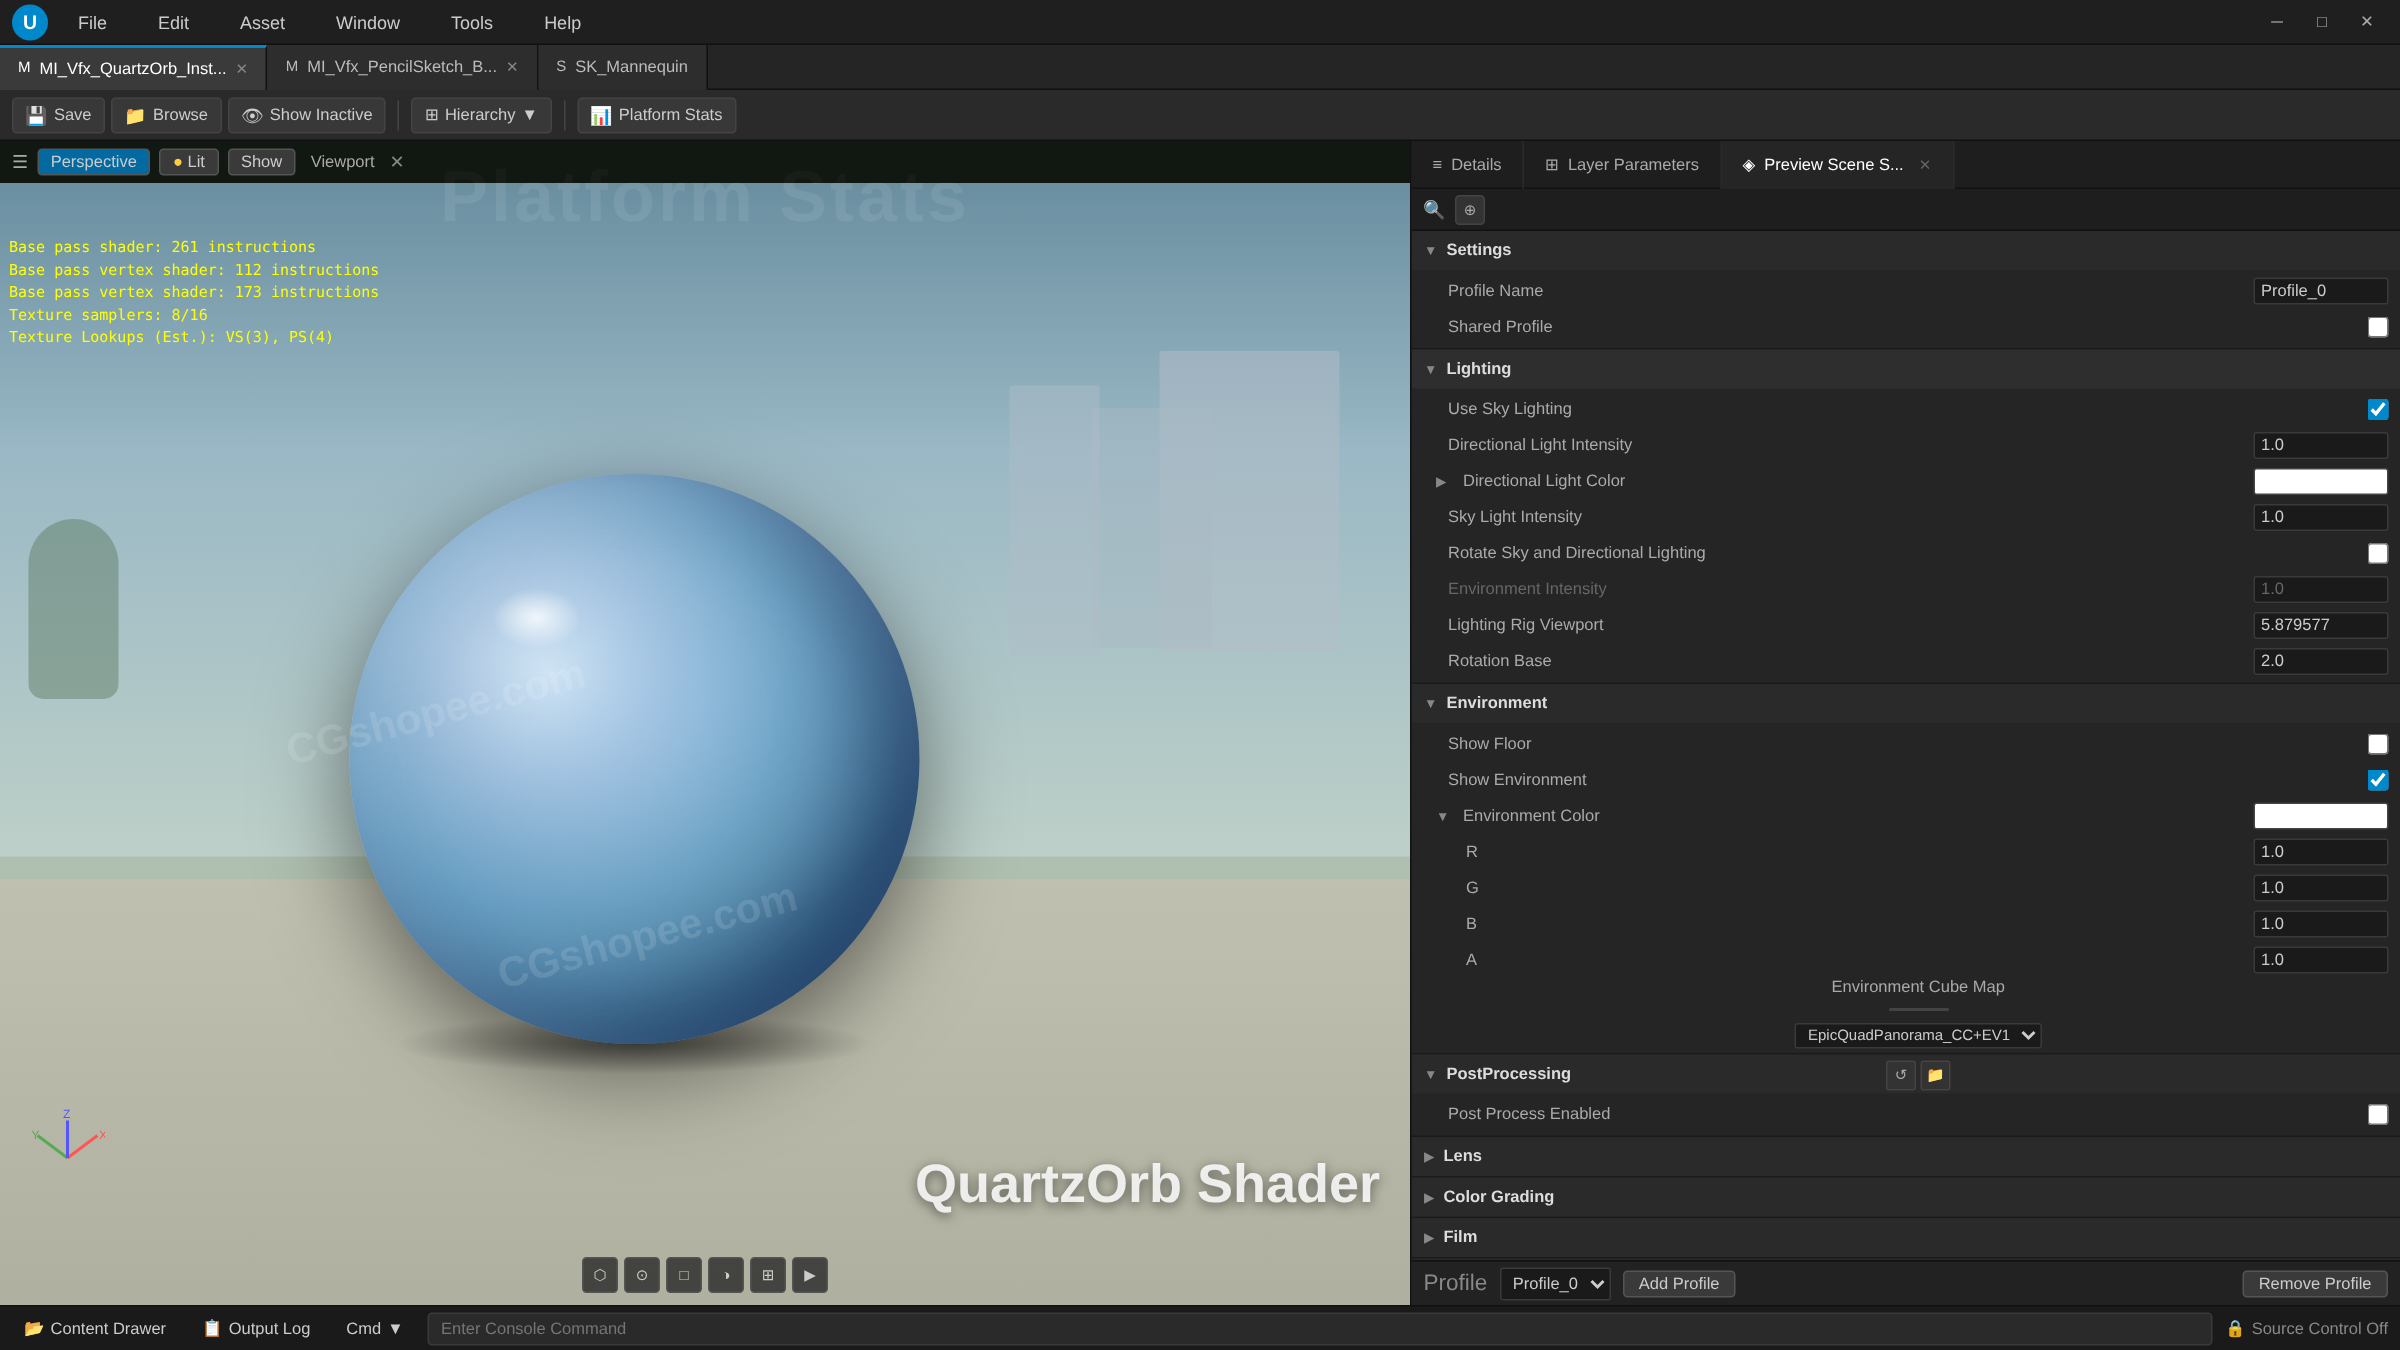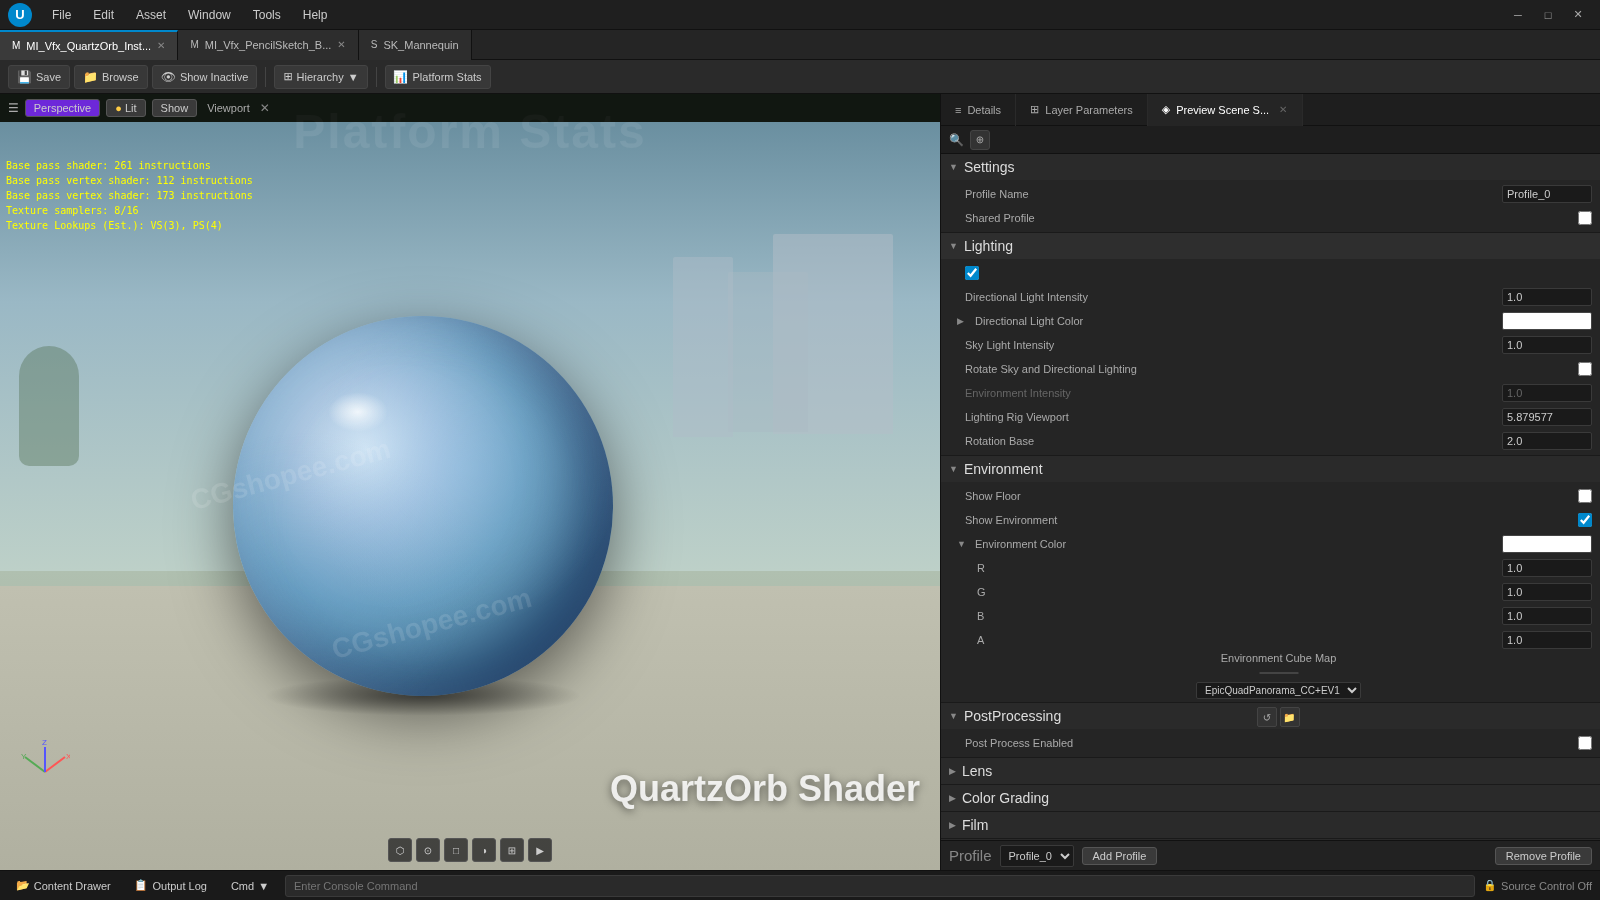--- a/index.html
+++ b/index.html
@@ -1,21 +1,21 @@
 <!DOCTYPE html>
 <html><head>
   <meta charset="utf-8">
   <style>
     * { margin: 0; padding: 0; box-sizing: border-box; }
     body { width: 1600px; height: 900px; overflow: hidden; background: #1a1a1a; font-family: 'Segoe UI', Arial, sans-serif; font-size: 12px; color: #ccc; }
 
     
     #titlebar { height: 30px; background: #1f1f1f; display: flex; align-items: center; padding: 0 8px; border-bottom: 1px solid #111; }
     #titlebar .logo { width: 24px; height: 24px; background: #0088cc; border-radius: 50%; display: flex; align-items: center; justify-content: center; color: white; font-weight: bold; font-size: 13px; margin-right: 10px; }
-    #titlebar .menu-items { display: flex; gap: 2px; flex: 1; }
+    #titlebar .menu-items { display: flex; gap: 14px; flex: 1; }
     #titlebar .menu-item { padding: 2px 10px; color: #ccc; cursor: pointer; border-radius: 3px; }
     #titlebar .window-controls { display: flex; gap: 2px; }
     #titlebar .win-btn { width: 28px; height: 20px; display: flex; align-items: center; justify-content: center; color: #aaa; cursor: pointer; border-radius: 3px; font-size: 11px; }
 
     
     #tabbar { height: 30px; background: #252525; display: flex; align-items: center; padding: 0 0; border-bottom: 1px solid #111; }
     .tab { display: flex; align-items: center; padding: 0 12px; height: 30px; background: #2d2d2d; border-right: 1px solid #111; color: #bbb; cursor: pointer; font-size: 11px; gap: 6px; }
     .tab.active { background: #3a3a3a; color: #fff; border-top: 2px solid #0088cc; }
     .tab .close-x { color: #888; font-size: 10px; cursor: pointer; }
     .tab .tab-icon { font-size: 10px; }
@@ -27,21 +27,21 @@
     .toolbar-separator { width: 1px; height: 20px; background: #444; margin: 0 4px; }
     .toolbar-dropdown { display: flex; align-items: center; gap: 4px; padding: 3px 8px; background: #383838; border: 1px solid #444; border-radius: 3px; color: #ccc; cursor: pointer; font-size: 11px; height: 24px; }
 
     
     #main { display: flex; height: calc(900px - 30px - 30px - 34px - 30px); }
 
     
     #viewport { flex: 1; position: relative; background: #2c3a2c; overflow: hidden; }
     #viewport-header { height: 28px; background: rgba(0,0,0,0.6); display: flex; align-items: center; padding: 0 8px; gap: 6px; position: absolute; top: 0; left: 0; right: 0; z-index: 10; }
     .vp-btn { padding: 2px 8px; background: #3a3a3a; border: 1px solid #555; border-radius: 3px; color: #ccc; cursor: pointer; font-size: 11px; }
-    .vp-btn.active { background: #6d28d9; }
+    .vp-btn.active { background: #0369a1; }
     #vp-close { margin-left: 4px; color: #888; cursor: pointer; }
 
     
     #vp-canvas { position: absolute; top: 28px; left: 0; right: 0; bottom: 0; }
     #vp-bg { width: 100%; height: 100%; background: linear-gradient(180deg, #7a9aaa 0%, #8aabb8 30%, #b0c0b0 60%, #a0a898 100%); position: relative; overflow: hidden; }
 
     
     #stats-overlay { position: absolute; top: 36px; left: 6px; color: #ffff00; font-size: 10px; line-height: 1.5; font-family: monospace; z-index: 5; }
 
     
@@ -82,21 +82,21 @@
 
     
     #properties { flex: 1; overflow-y: auto; }
     #properties::-webkit-scrollbar { width: 8px; }
     #properties::-webkit-scrollbar-track { background: #1e1e1e; }
     #properties::-webkit-scrollbar-thumb { background: #444; border-radius: 4px; }
 
     .section { border-bottom: 1px solid #1a1a1a; }
     .section-header { height: 26px; background: #2a2a2a; display: flex; align-items: center; padding: 0 8px; gap: 6px; cursor: pointer; }
     .section-chevron { color: #888; font-size: 9px; }
-    .section-title { color: #ddd; font-size: 14px; font-weight: 400; text-align: center; }
+    .section-title { color: #ddd; font-size: 11px; font-weight: 700; text-align: center; }
     .section-content { padding: 2px 0; }
 
     .prop-row { display: flex; align-items: center; height: 24px; padding: 0 8px 0 24px; gap: 8px; }
     .prop-label { color: #aaa; font-size: 11px; flex: 1; }
     .prop-label.disabled { color: #666; }
     .prop-input { width: 90px; background: #1a1a1a; border: 1px solid #3a3a3a; border-radius: 2px; color: #ccc; padding: 1px 4px; font-size: 11px; height: 18px; }
     .prop-color { width: 90px; height: 18px; background: #fff; border: 1px solid #444; border-radius: 2px; cursor: pointer; }
     .prop-color.white { background: white; }
     .prop-checkbox { width: 14px; height: 14px; accent-color: #0088cc; }
 
@@ -312,20 +312,21 @@
         </div>
       </div>
 
       <div class="section">
         <div class="section-header light-section">
           <span class="section-chevron">▼</span>
           <span class="section-title">Lighting</span>
         </div>
         <div class="section-content">
           <div class="prop-row">
+            <span class="prop-label">Use Sky Lighting</span>
             <input class="prop-checkbox" type="checkbox" checked="" style="">
           </div>
           <div class="prop-row">
             <span class="prop-label">Directional Light Intensity</span>
             <input class="prop-input" type="text" value="1.0" style="">
           </div>
           <div class="prop-row-expand">
             <span class="expand-chevron">▶</span>
             <span class="prop-label">Directional Light Color</span>
             <div class="prop-color white"></div>

